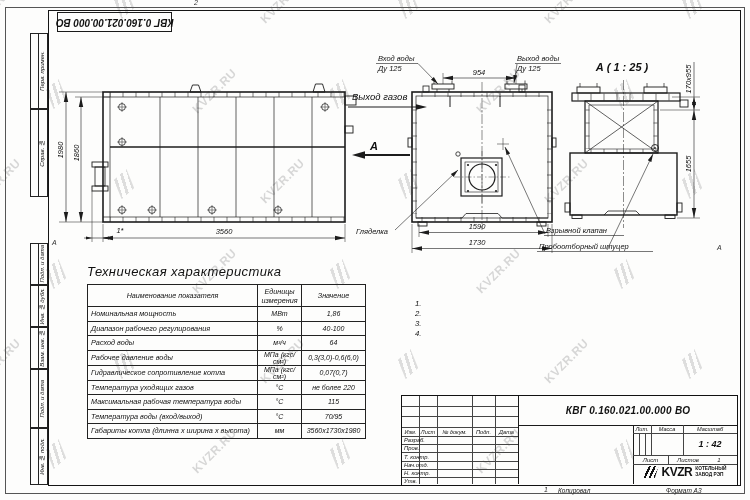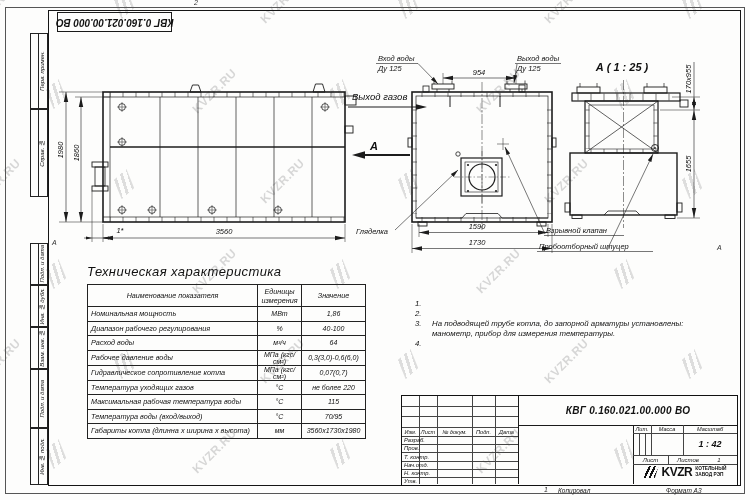--- a/index.html
+++ b/index.html
@@ -412,22 +412,20 @@
 
   <div id="notes">
       <div class="note">
         <span class="nnum">1.</span>
       </div>
       <div class="note">
         <span class="nnum">2.</span>
       </div>
       <div class="note">
         <span class="nnum">3.</span>
-        <span class="ntext">На подводящей трубе котла, до запорной арматуры установлены:
-манометр, прибор для измерения температуры.</span>
       </div>
       <div class="note">
         <span class="nnum">4.</span>
       </div>
     </div>
 
   <div id="tblock">
 
     <div class="l" style="left:116px;top:0;width:1.4px;height:88px"></div>
     <div class="l" style="left:116px;top:29px;width:219px;height:1.4px"></div>

